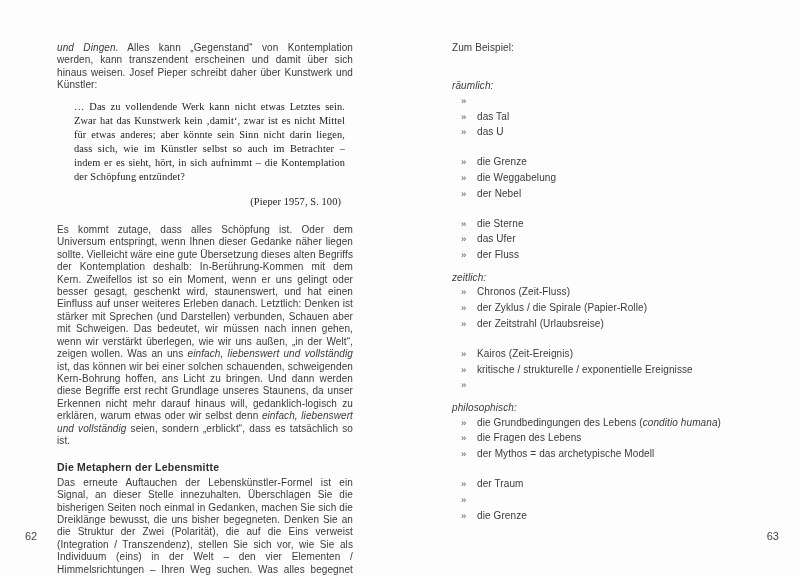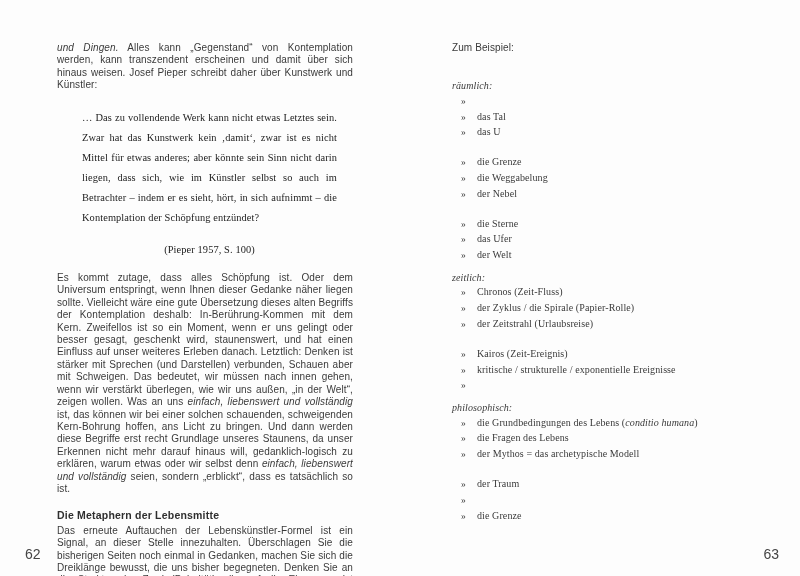--- a/index.html
+++ b/index.html
@@ -14,41 +14,41 @@
     position:absolute; left:57px; top:42px; width:296px;
     font-size:10px; line-height:12.4px; letter-spacing:0.1px;
     text-align:justify; hyphens:auto; -webkit-hyphens:auto;
   }
   .para { margin:0; }
   .quote {
     margin:6px 0 16px 9px;
     font-family:"Liberation Serif", serif;
     color:var(--quote-ink,#222222);
   }
-  .quote-text { margin:16px; font-size:10.4px; line-height:20px; text-align:justify; }
-  .quote-cite { margin:12px; font-size:10.4px; line-height:12.4px; text-align:center; }
+  .quote-text { margin:8px; font-size:10.4px; line-height:14px; text-align:justify; }
+  .quote-cite { margin:12px; font-size:10.4px; line-height:12.4px; text-align:right; }
   .heading {
     margin:14px 0 3px; font-size:10.5px; font-weight:bold;
     color:#2f2f2f; letter-spacing:0.2px; text-align:left;
   }
   .it { font-style:italic; }
   
   .tb-right {
     position:absolute; left:452px; top:42px; width:330px;
     font-size:10px; line-height:12.4px; letter-spacing:0.1px;
   }
   .intro { margin:0 0 26px; }
-  .group { margin:0 0 7px;font-family:Liberation Serif, serif; }
+  .group { margin:0 0 7px; }
   .group-label { margin:0 0 2px; font-style:italic; }
   .cluster + .cluster { margin-top:14px; }
   .item { display:flex; align-items:baseline; height:15.8px; }
   .bullet { flex:none; margin-left:9px; width:16px; color:#4a4a4a; font-size:9.5px; }
   .item-text { flex:1; }
   
-  .pagenum { position:absolute; top:546px; font-size:14px; color:#454545; }
+  .pagenum { position:absolute; top:530px; font-size:11px; color:#454545; }
   .pn-left  { left:25px; }
   .pn-right { right:21px;text-align:right; }
 </style>
 </head>
 <body>
 
 <div class="spread" style="--bg: #fdfdfd; --ink: #3a3a3a; --quote-ink: #222222;">
 
   <section>
     <div class="tb-left">
@@ -101,21 +101,21 @@
               <div class="item">
                 <span class="bullet">»</span>
                 <span class="item-text"><span>die Sterne</span></span>
               </div>
               <div class="item">
                 <span class="bullet">»</span>
                 <span class="item-text"><span>das Ufer</span></span>
               </div>
               <div class="item">
                 <span class="bullet">»</span>
-                <span class="item-text"><span>der Welt</span></span>
+                <span class="item-text"><span>der Fluss</span></span>
               </div>
             </div>
           </div>
           <div class="group">
             <p class="group-label">zeitlich:</p>
             <div class="cluster">
               <div class="item">
                 <span class="bullet">»</span>
                 <span class="item-text"><span>Chronos (Zeit-Fluss)</span></span>
               </div>

